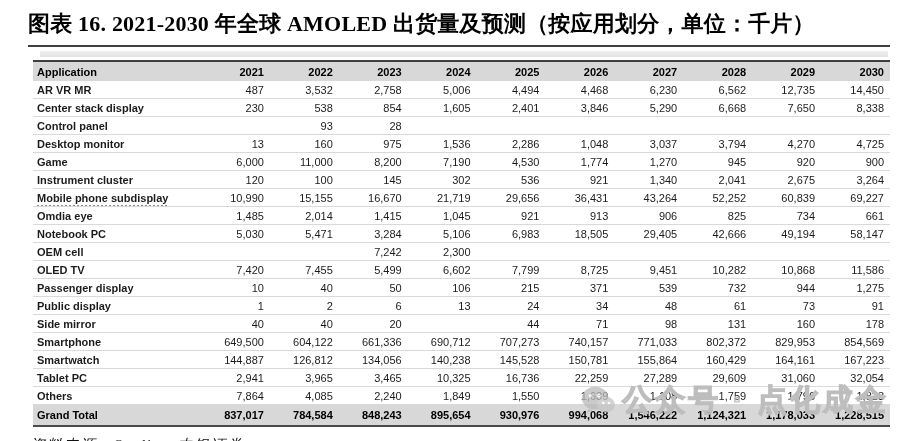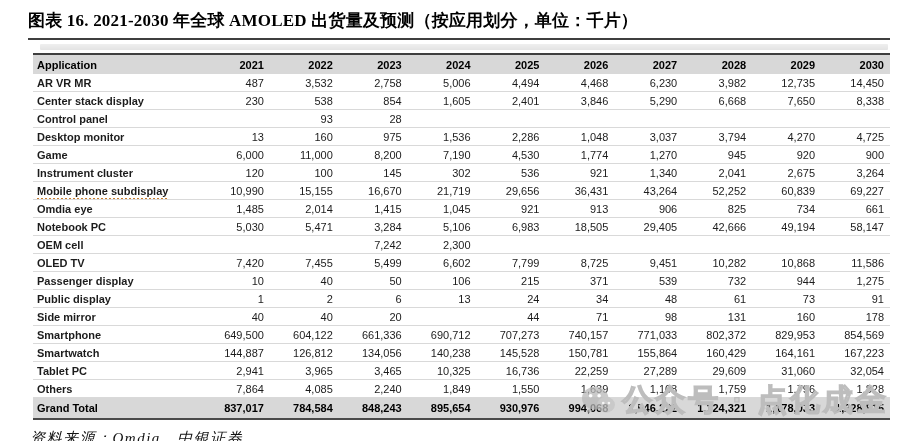--- a/index.html
+++ b/index.html
@@ -2,21 +2,21 @@
 <html><head>
 <meta charset="utf-8">
 <style>
   html,body{margin:0;padding:0;background:#fff;}
   .page{
     position:relative;width:903px;height:441px;background:#ffffff;overflow:hidden;
     font-family:"Liberation Sans",sans-serif;color:#1c1c1c;
   }
   .fig-title{
     font-family:"Liberation Serif","DejaVu Serif",serif;
-    font-weight:bold;font-size:17px;color:#000;
+    font-weight:bold;font-size:22px;color:#000;
     padding:9px 10px 0 28px;letter-spacing:0.2px;white-space:nowrap;
   }
   .title-rule{border-top:2.5px solid #3f3f3f;margin:6px 13px 0 28px;height:0;}
   .pre-strip{height:6px;background:linear-gradient(#efefef,#e3e3e3);margin:4px 15px 0 40px;border-radius:1px;}
   table.amoled{
     border-collapse:collapse;table-layout:fixed;
     margin:3px 13px 0 33px;width:857px;
   }
   table.amoled th,table.amoled td{
     font-size:11px;line-height:12px;padding:2px 6px 2px 4px;
@@ -89,21 +89,21 @@
     <tbody id="table-body">
         <tr>
           <td class="label">AR VR MR</td>
           <td class="num">487</td>
           <td class="num">3,532</td>
           <td class="num">2,758</td>
           <td class="num">5,006</td>
           <td class="num">4,494</td>
           <td class="num">4,468</td>
           <td class="num">6,230</td>
-          <td class="num">3,982</td>
+          <td class="num">6,562</td>
           <td class="num">12,735</td>
           <td class="num">14,450</td>
         </tr>
         <tr>
           <td class="label">Center stack display</td>
           <td class="num">230</td>
           <td class="num">538</td>
           <td class="num">854</td>
           <td class="num">1,605</td>
           <td class="num">2,401</td>

